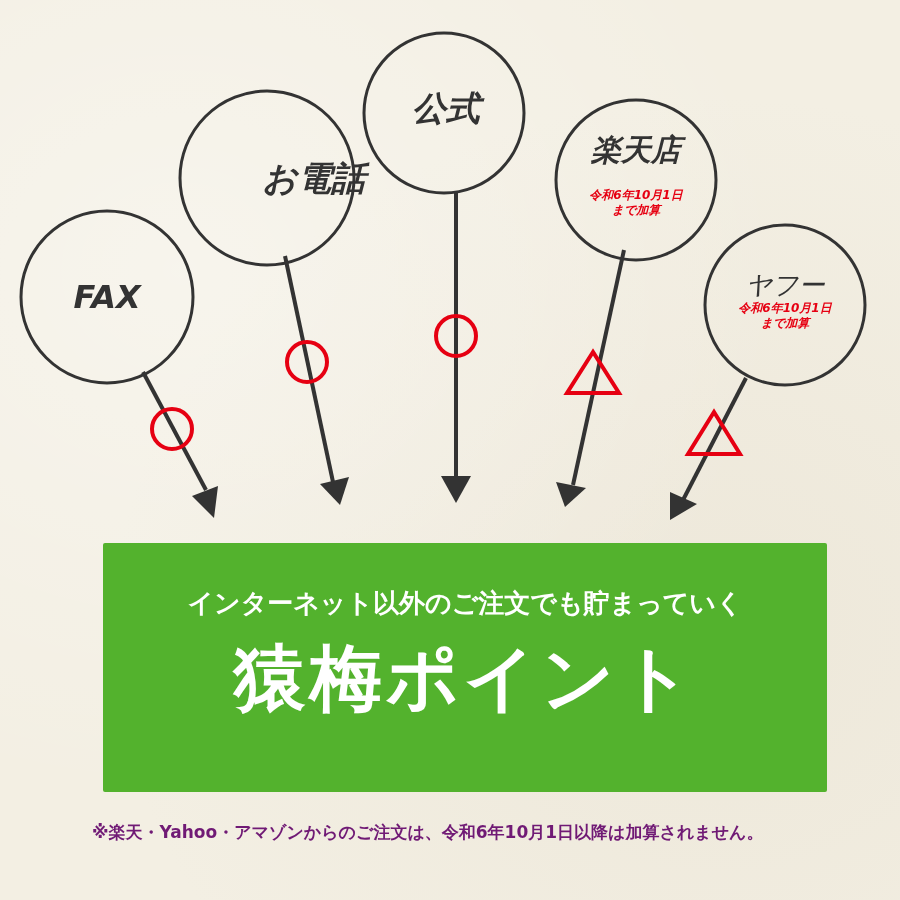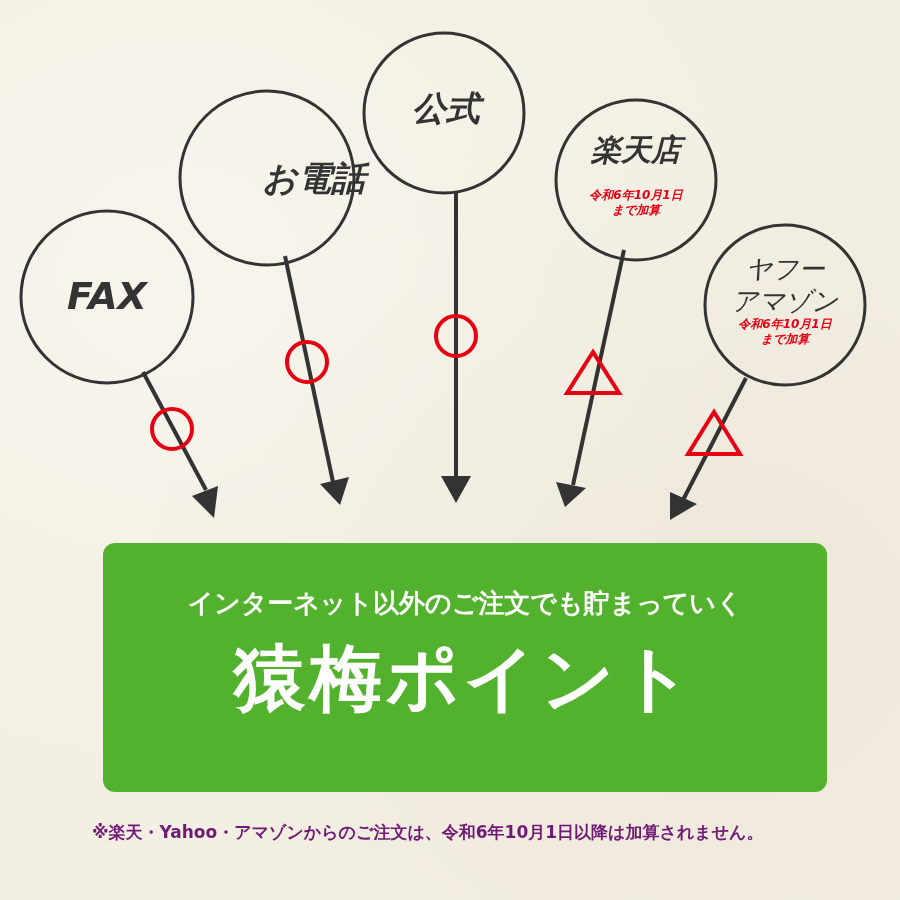--- a/index.html
+++ b/index.html
@@ -17,21 +17,21 @@
   }
   svg.diagram { position: absolute; left: 0; top: 0; }
   .bubble-text {
     position: absolute; text-align: center; color: #333333; font-weight: bold;
     transform: translate(-50%, -50%); white-space: nowrap; line-height: 1.2; font-style: italic;
   }
   .bubble-text .main { display: block; }
   .bubble-text .note { display: block; color: #e60012; font-size: 12px; line-height: 1.25; }
   .green-box {
     position: absolute; left: 103px; top: 543px; width: 724px; height: 249px;
-    background: #53b22d; border-radius: 12px;
+    background: #53b22d; border-radius: 2px;
     color: #ffffff; text-align: center;
   }
   .green-box .sub {
     position: absolute; left: 0; right: 0; top: 43px;
     font-size: 26px; font-weight: bold; letter-spacing: 0px;
   }
   .green-box .title {
     position: absolute; left: 0; right: 0; top: 88px;
     font-size: 72px; font-weight: bold; letter-spacing: 4px;
   }
@@ -79,41 +79,40 @@
     <polygon points="670,492 697,504 670,520" fill="#333333"></polygon>
   </g>
 
   <circle cx="172" cy="429" r="20" fill="none" stroke="#e60012" stroke-width="4"></circle>
   <circle cx="307" cy="362" r="20" fill="none" stroke="#e60012" stroke-width="4"></circle>
   <circle cx="456" cy="336" r="20" fill="none" stroke="#e60012" stroke-width="4"></circle>
   <polygon points="593,352 567,393 619,393" fill="none" stroke="#e60012" stroke-width="4"></polygon>
   <polygon points="714,412 688,454 740,454" fill="none" stroke="#e60012" stroke-width="4"></polygon>
 </svg>
 
-<div class="bubble-text" style="left:107px; top:297px; font-size:38px;">
+<div class="bubble-text" style="left:107px; top:297px; font-size:32px;">
   <span class="main">FAX</span>
 </div>
 
 <div class="bubble-text" style="left:267px; top:178px; font-size:34px;margin-left:47px;">
   <span class="main">お電話</span>
 </div>
 
 <div class="bubble-text" style="left:446px; top:108px; font-size:34px; line-height:48px;">
   <span class="main">公式</span>
 </div>
 
 <div class="bubble-text" style="left:636px; top:175px; font-size:30px;">
   <span class="main" style="margin-bottom:20px;">楽天店</span>
   <span class="note">令和6年10月1日</span>
   <span class="note">まで加算</span>
 </div>
 
 <div class="bubble-text" style="left:785px; top:300px; font-size:26px; line-height:32px;">
   <span class="main" style="font-weight:normal;">ヤフー</span>
-  <span class="main" style="font-weight:normal;">アマゾン</span>
   <span class="note">令和6年10月1日</span>
   <span class="note">まで加算</span>
 </div>
 
 <div class="green-box">
   <div class="sub">インターネット以外のご注文でも貯まっていく</div>
   <div class="title">猿梅ポイント</div>
 </div>
 
 <div class="footnote">※楽天・Yahoo・アマゾンからのご注文は、令和6年10月1日以降は加算されません。</div>

